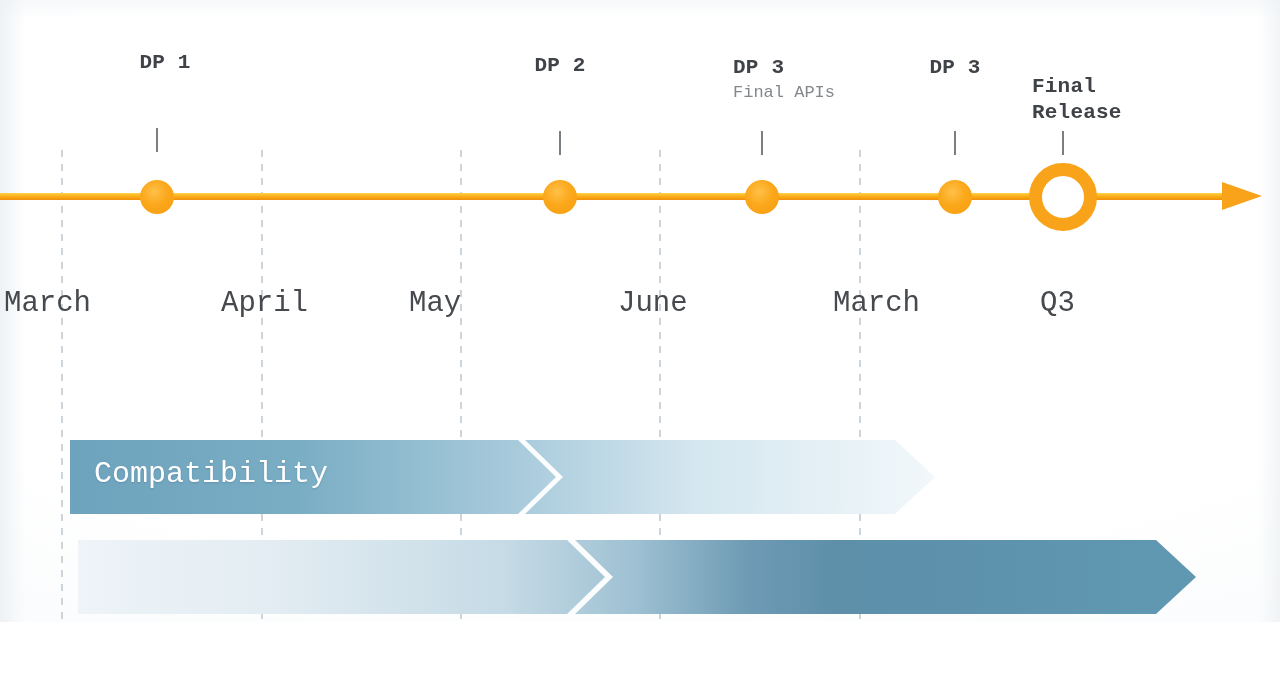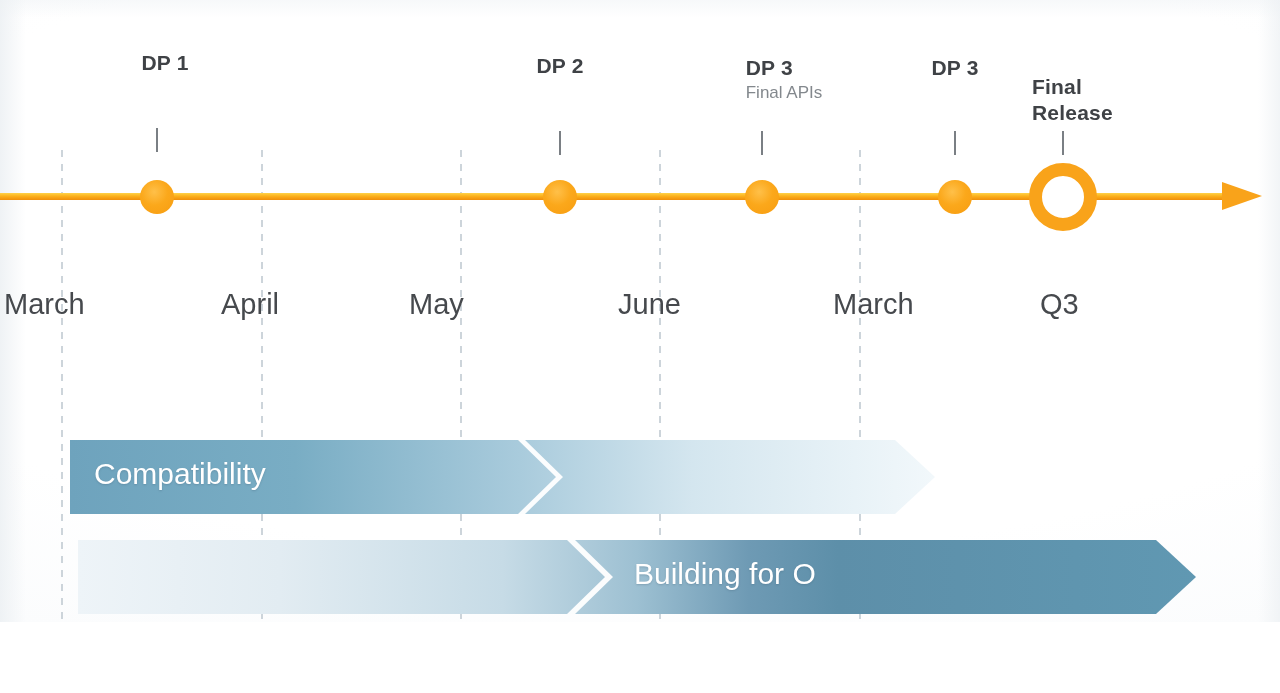--- a/index.html
+++ b/index.html
@@ -10,20 +10,21 @@
   body {
     font-family: "Liberation Sans", sans-serif;
   }
   #stage {
     position: relative;
     width: 1280px;
     height: 622px;
     overflow: hidden;
     background:
       radial-gradient(120% 90% at 50% 40%, #ffffff 0%, #ffffff 55%, #fbfcfd 78%, #f3f5f7 100%);
+    font-family: Liberation Mono, monospace;
   }
   
   #stage::after {
     content: "";
     position: absolute;
     inset: 0;
     pointer-events: none;
     background:
       linear-gradient(to right, rgba(236,240,243,0.85) 0px, rgba(255,255,255,0) 26px),
       linear-gradient(to left, rgba(236,240,243,0.7) 0px, rgba(255,255,255,0) 22px),
@@ -250,15 +251,14 @@
           <stop offset="50%" stop-color="#9dc0d2"></stop>
           <stop offset="60%" stop-color="#6e9ab4"></stop>
           <stop offset="68%" stop-color="#5d8fa9"></stop>
           <stop offset="100%" stop-color="#6098b2"></stop>
         </linearGradient>
       </defs>
       <path d="M78,0 L1156,0 L1196,37 L1156,74 L78,74 Z" fill="url(#gradBuild)"></path>
       <path d="M566,-1 L574,-1 L613,37 L574,75 L566,75 L605,37 Z" fill="#ffffff" opacity="0.95"></path>
     </svg>
   </div>
-  <div class="band-label" style="left:634px; top:555px;">Building for O</div>
 
 </div>
 
 </body></html>

